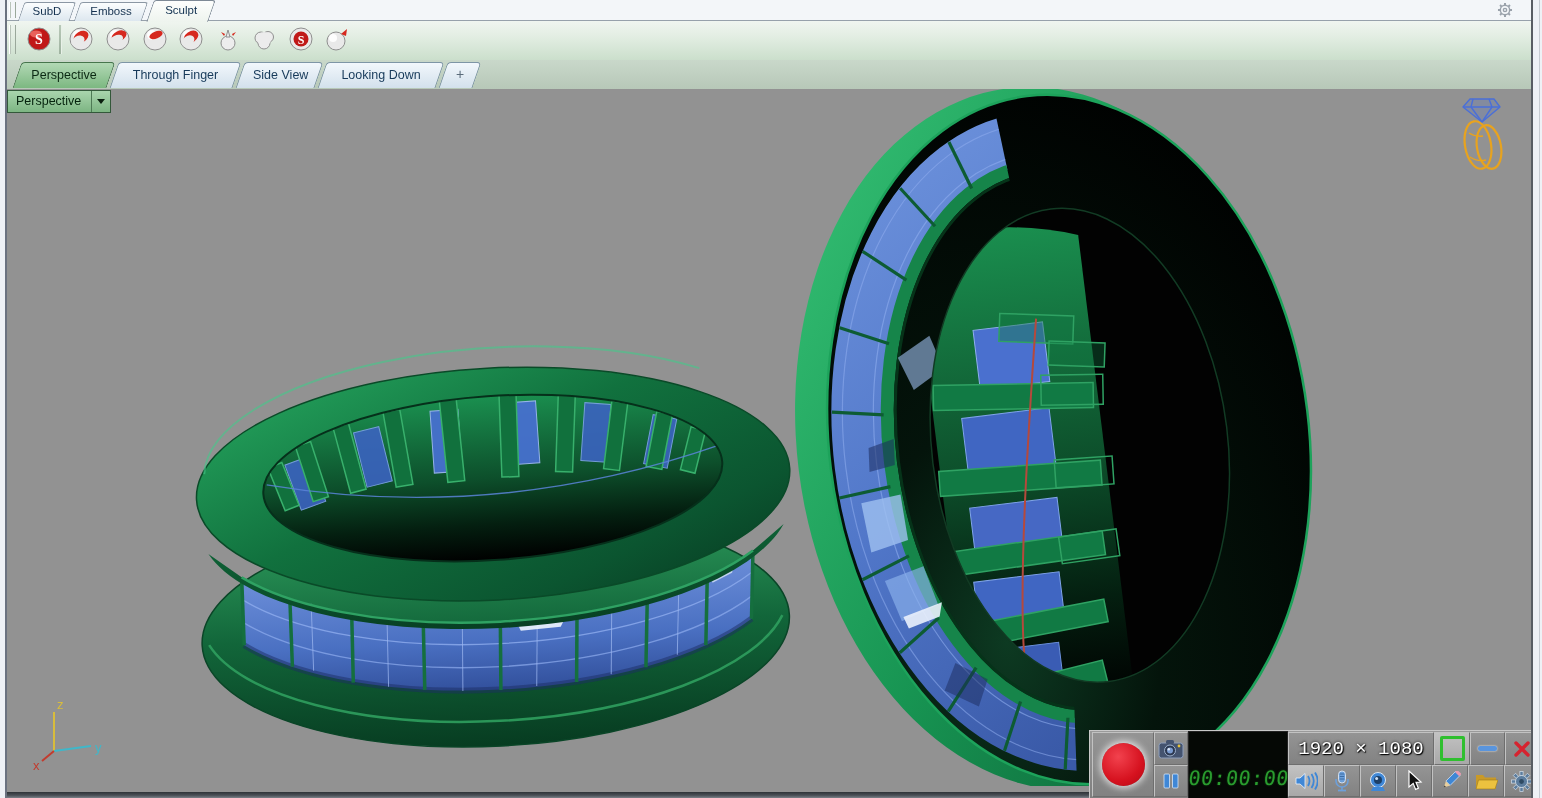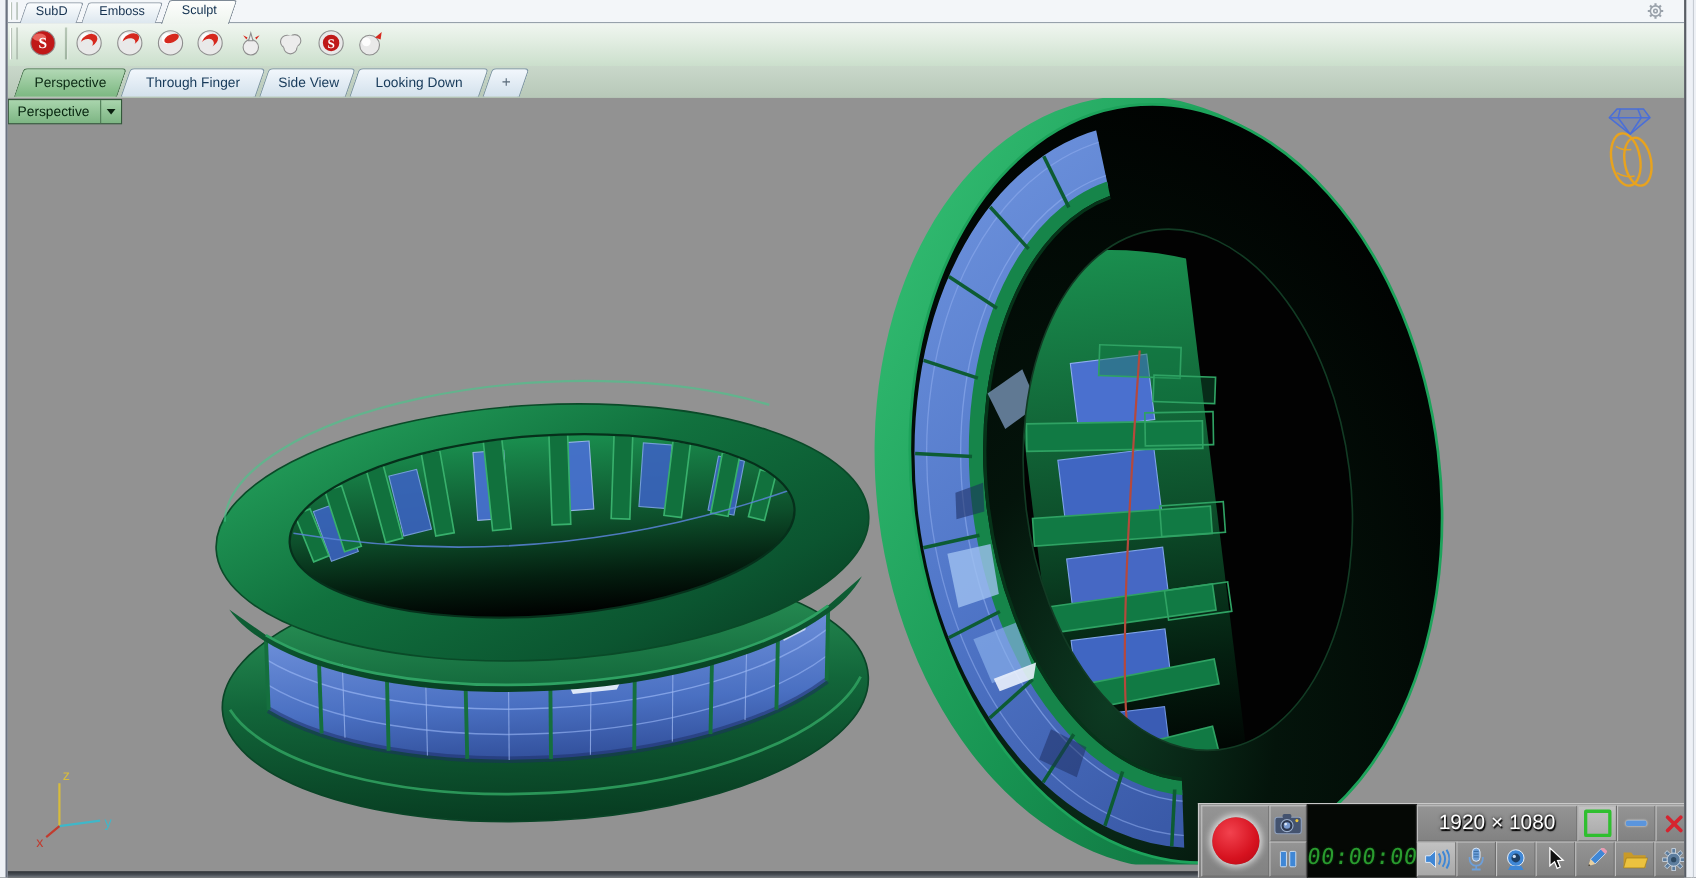--- a/index.html
+++ b/index.html
@@ -62,21 +62,21 @@
   #rc-record .dot{width:43px;height:43px;border-radius:50%;
     background:radial-gradient(circle at 38% 32%,#f2424e,#d6121f 60%,#b20713);
     box-shadow:0 0 7px 2px rgba(255,255,255,.75);}
   #rc-cam{left:64px;top:1px;width:34px;height:33px;}
   #rc-pause{left:64px;top:34px;width:34px;height:32px;}
   #rc-timer{left:98px;top:0;width:100px;height:68px;background:#050805;border:1px solid #222;
     display:flex;align-items:flex-end;justify-content:center;}
   #rc-timer .digits{font-family:"DejaVu Sans Mono",monospace;font-size:20px;color:#2a9c2f;
     transform:skewX(-7deg);letter-spacing:.5px;text-shadow:0 0 2px #0f4d12;padding-bottom:8px;}
   #rc-res{left:198px;top:1px;width:146px;height:33px;}
-  #rc-res .txt{font-family:Liberation Sans, sans-serif;font-size:19px;color:#ffffff;
+  #rc-res .txt{font-family:Liberation Mono, monospace;font-size:19px;color:#ffffff;
     text-shadow:1px 1px 1px #000,0 0 3px #000;}
   #rc-region{left:344px;top:1px;width:36px;height:33px;}
   #rc-region .sq{width:19px;height:19px;border:3px solid #2fbf2f;border-radius:2px;}
   #rc-min{left:380px;top:1px;width:35px;height:33px;}
   #rc-min .bar{width:19px;height:5px;border-radius:2px;background:#5a95dd;box-shadow:0 0 2px #fff;}
   #rc-close{left:415px;top:1px;width:33px;height:33px;}
   .rc-b{position:absolute;top:34px;width:36px;height:32px;}
   
   #rc-spk{left:198px;} #rc-mic{left:234px;} #rc-web{left:270px;} #rc-cur{left:306px;}
   #rc-pen{left:342px;} #rc-fld{left:378px;} #rc-gear{left:414px;width:35px;}

